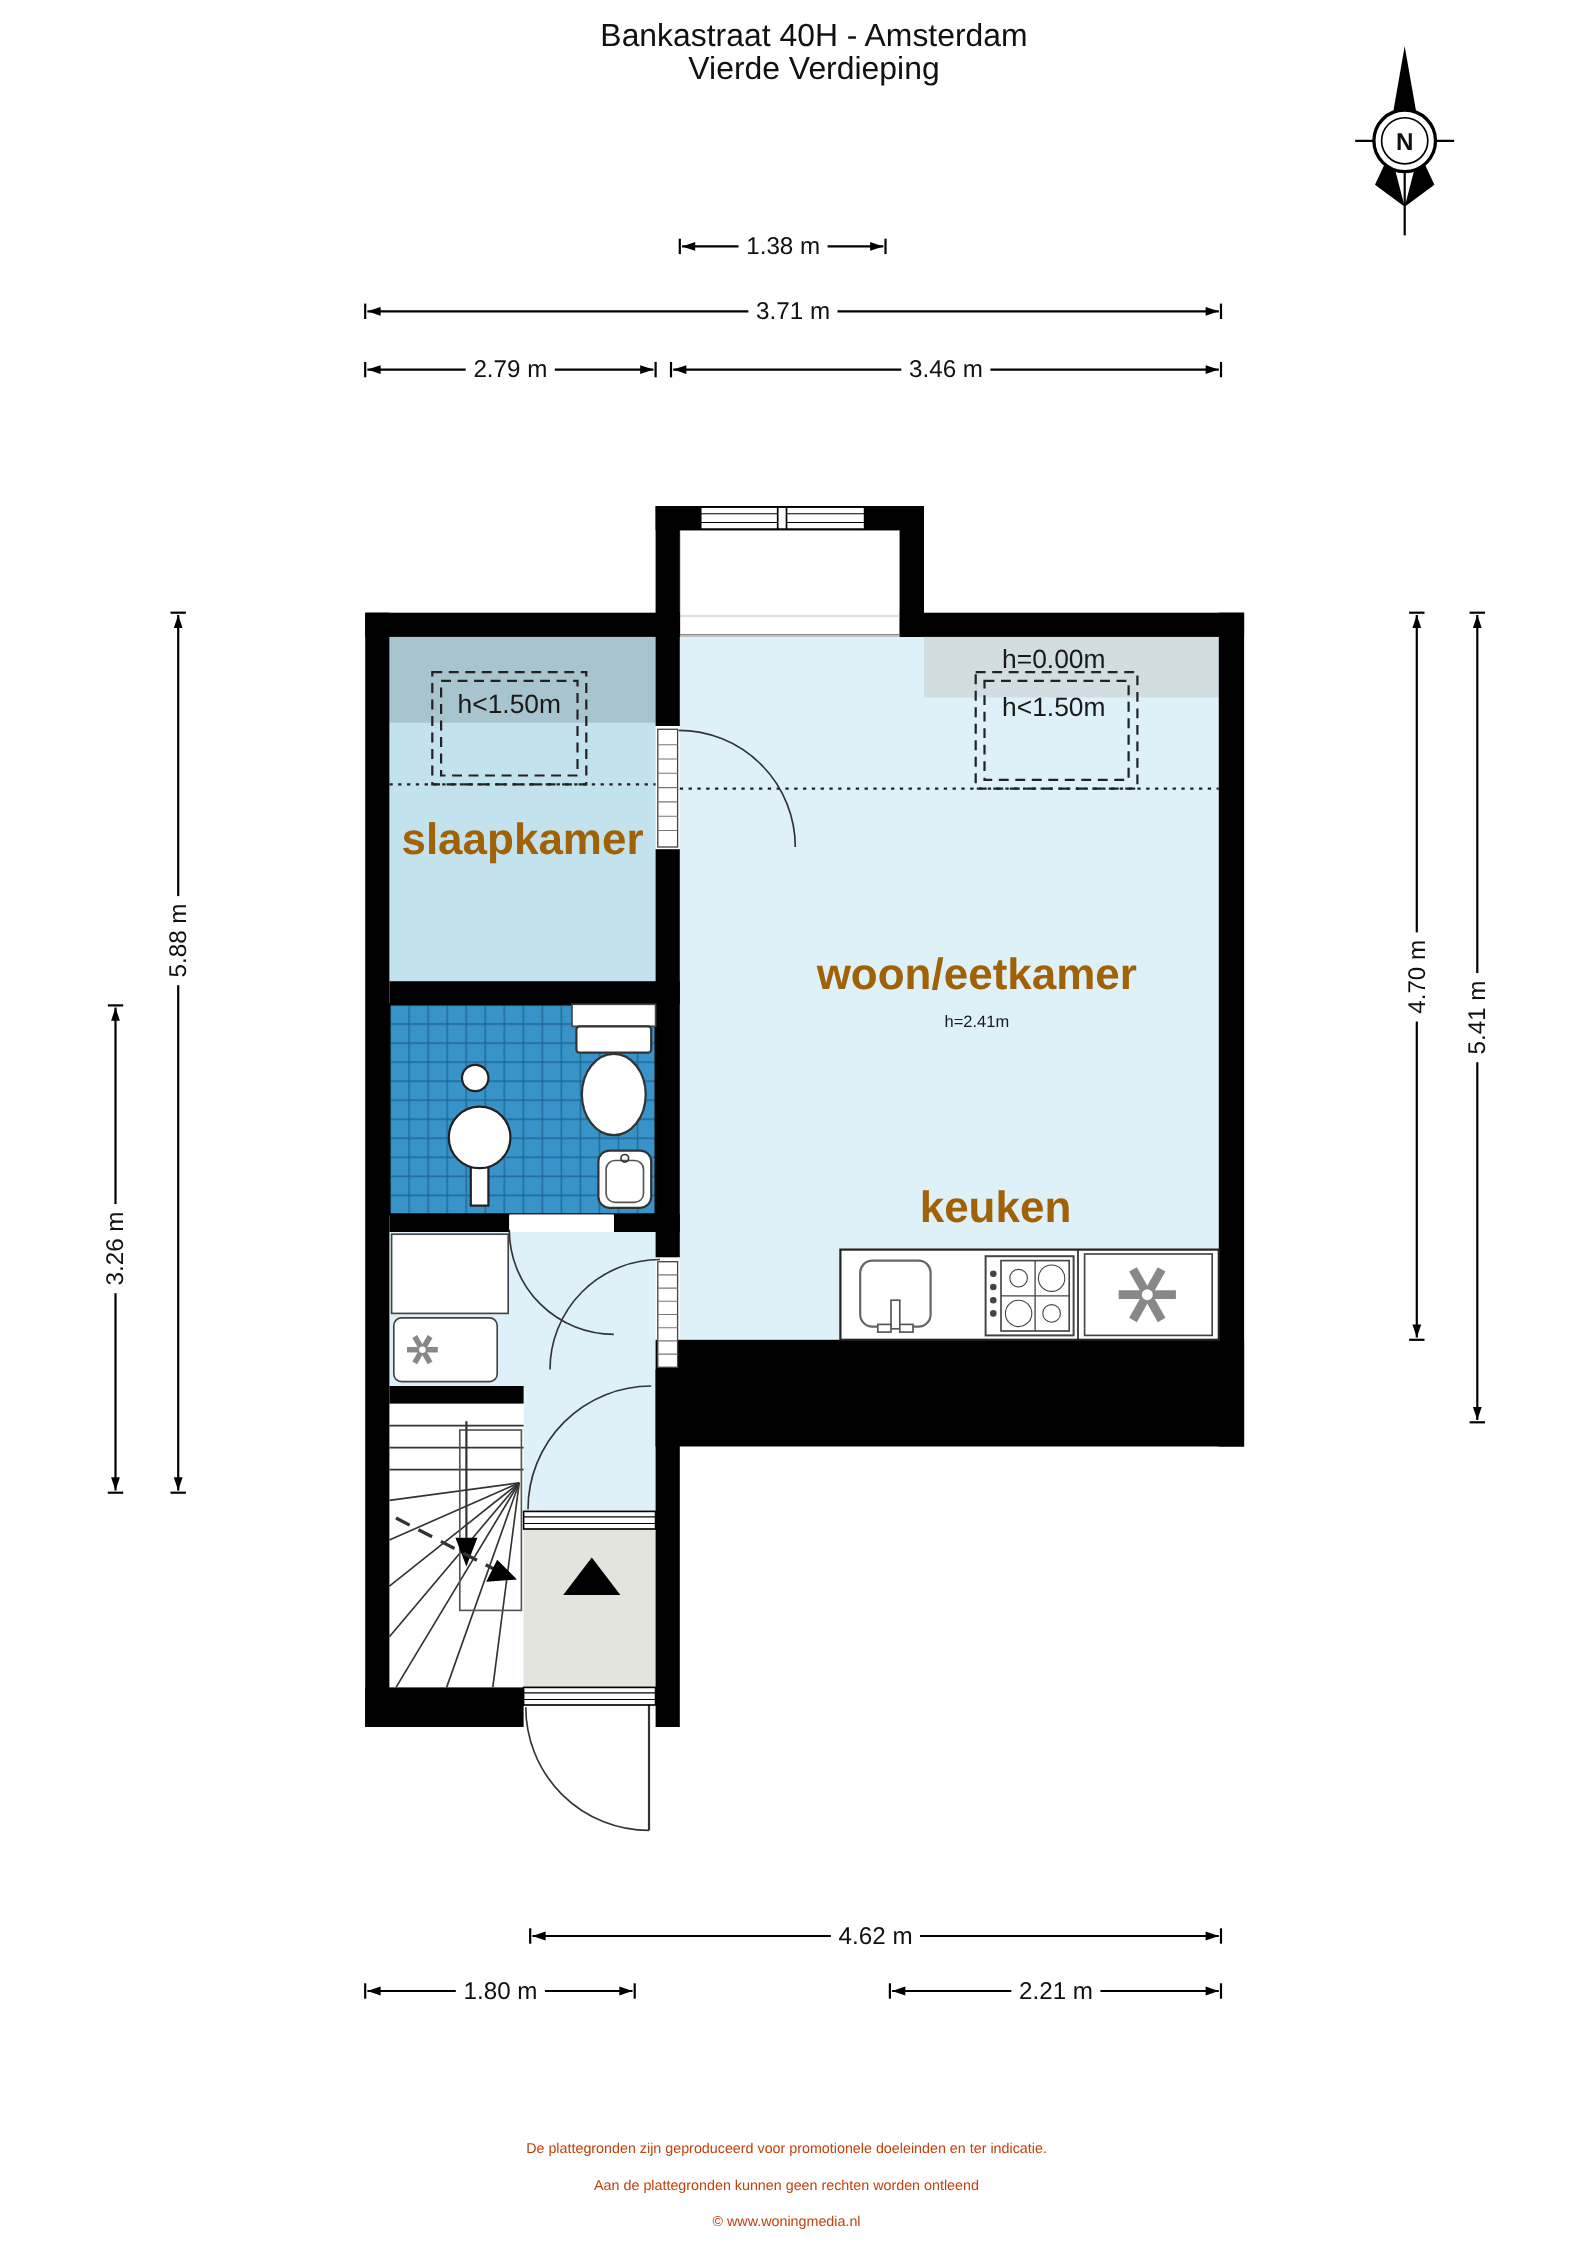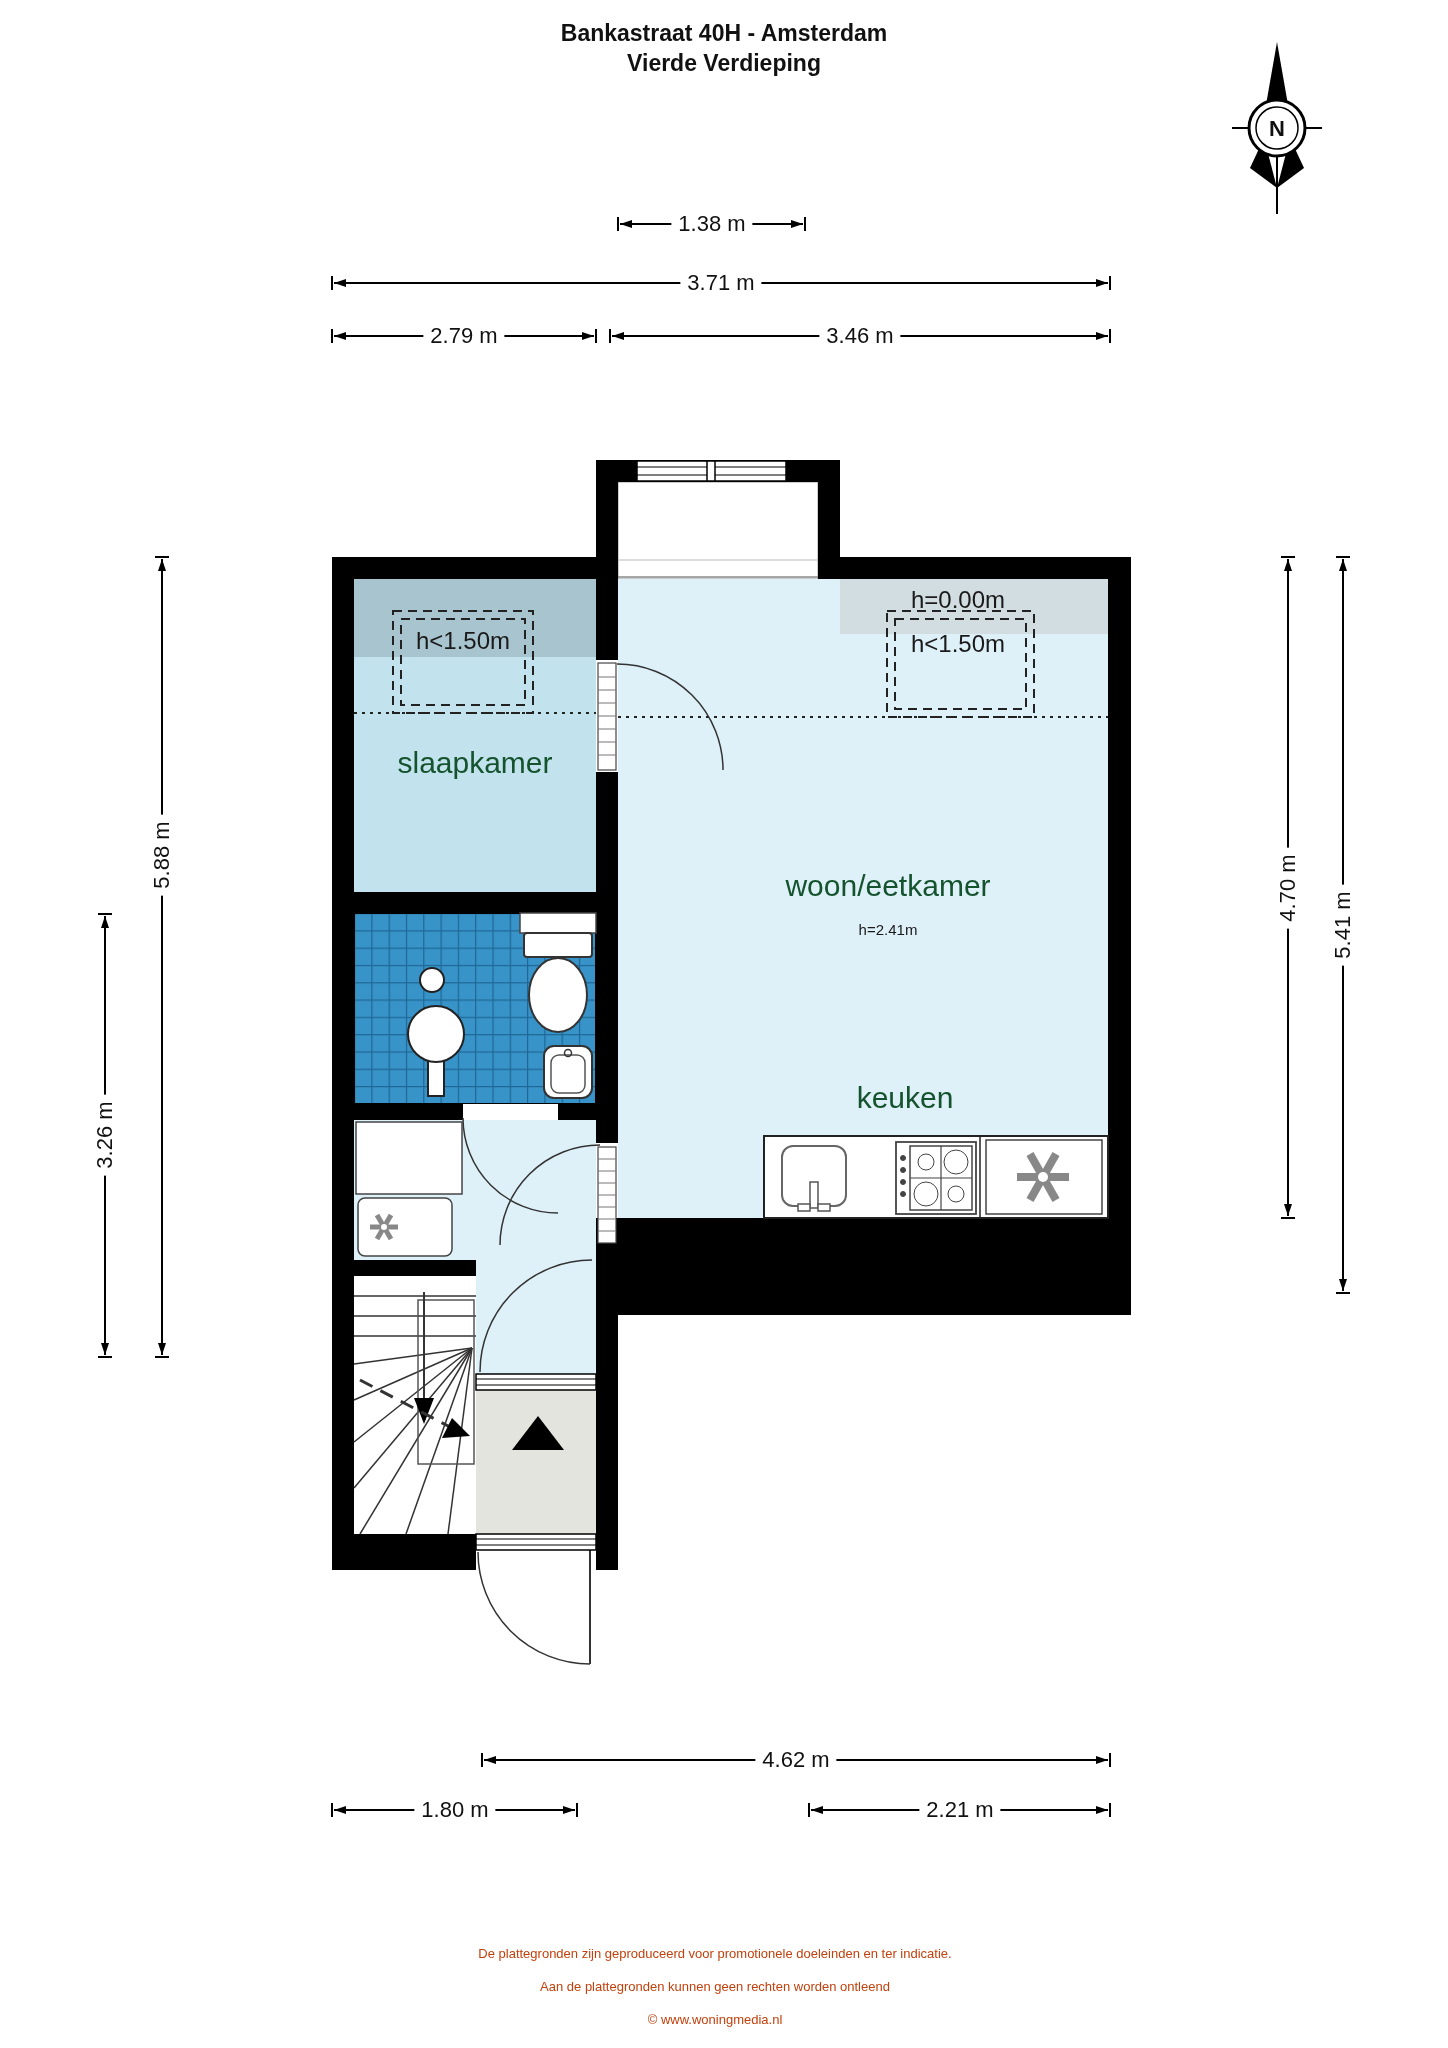--- a/index.html
+++ b/index.html
@@ -1,23 +1,23 @@
 <!DOCTYPE html>
 <html><head>
 <meta charset="utf-8">
 <style>
   html,body{margin:0;padding:0;background:#fff;}
   #page{position:relative;width:1448px;height:2048px;background:#fff;overflow:hidden;
         font-family:"Liberation Sans", sans-serif;color:#111;}
   .lbl{position:absolute;transform:translate(-50%,-50%);white-space:nowrap;line-height:1;}
   .dim{font-size:22px;background:#fff;padding:0 7px;}
   .dim.vert{transform:translate(-50%,-50%) rotate(-90deg);padding:0 7px;}
-  .room{font-size:30px;font-weight:400;color:#14532d;}
+  .room{font-size:40px;font-weight:700;color:#a16207;}
   .zone{font-size:24px;color:#1a1a1a;}
-  .title{font-size:23px;font-weight:bold;color:#111;}
+  .title{font-size:29px;font-weight:normal;color:#111;margin-left:16px;}
   .foot{font-size:13px;color:#c2410c;}
   .north{font-size:22px;font-weight:bold;}
   svg{position:absolute;left:0;top:0;}
 </style>
 </head>
 <body>
 
 <div id="page">
 
 <svg width="1448" height="2048" viewBox="0 0 1448 2048">

